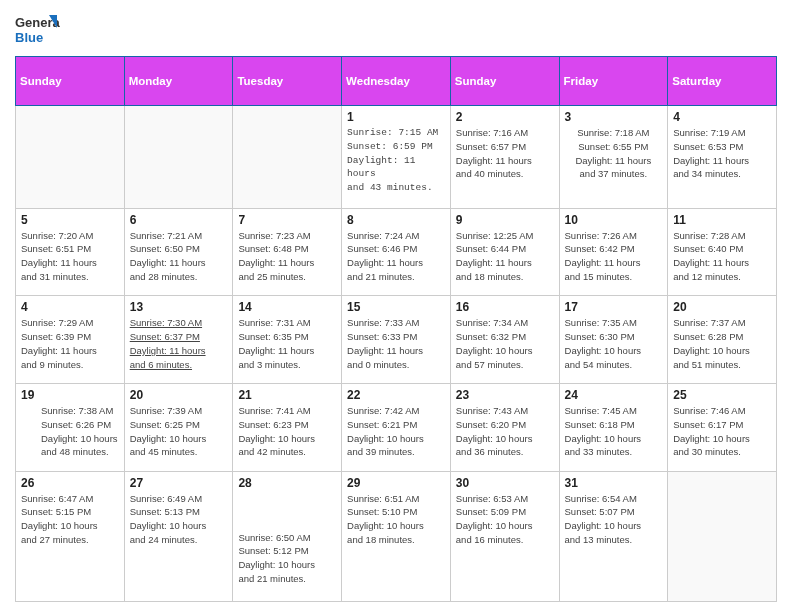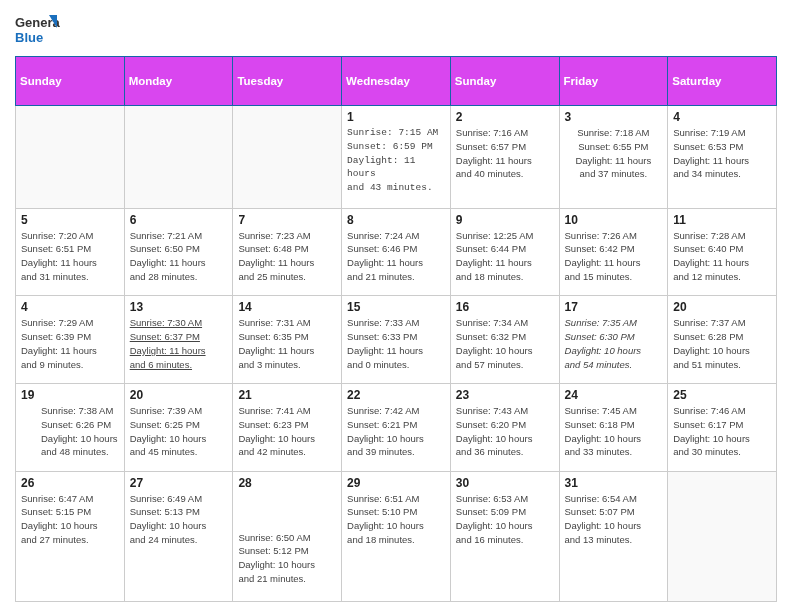--- a/index.html
+++ b/index.html
@@ -226,21 +226,21 @@
           </td>
           <td>
             <span class="day-num">16</span>
             <div class="day-info" style="white-space: pre-line;">Sunrise: 7:34 AM
 Sunset: 6:32 PM
 Daylight: 10 hours
 and 57 minutes.</div>
           </td>
           <td>
             <span class="day-num">17</span>
-            <div class="day-info" style="white-space: pre-line; font-style: italic;">Sunrise: 7:35 AM
+            <div class="day-info" style="white-space: pre-line;">Sunrise: 7:35 AM
 Sunset: 6:30 PM
 Daylight: 10 hours
 and 54 minutes.</div>
           </td>
           <td>
             <span class="day-num">20</span>
             <div class="day-info" style="white-space: pre-line;">Sunrise: 7:37 AM
 Sunset: 6:28 PM
 Daylight: 10 hours
 and 51 minutes.</div>

